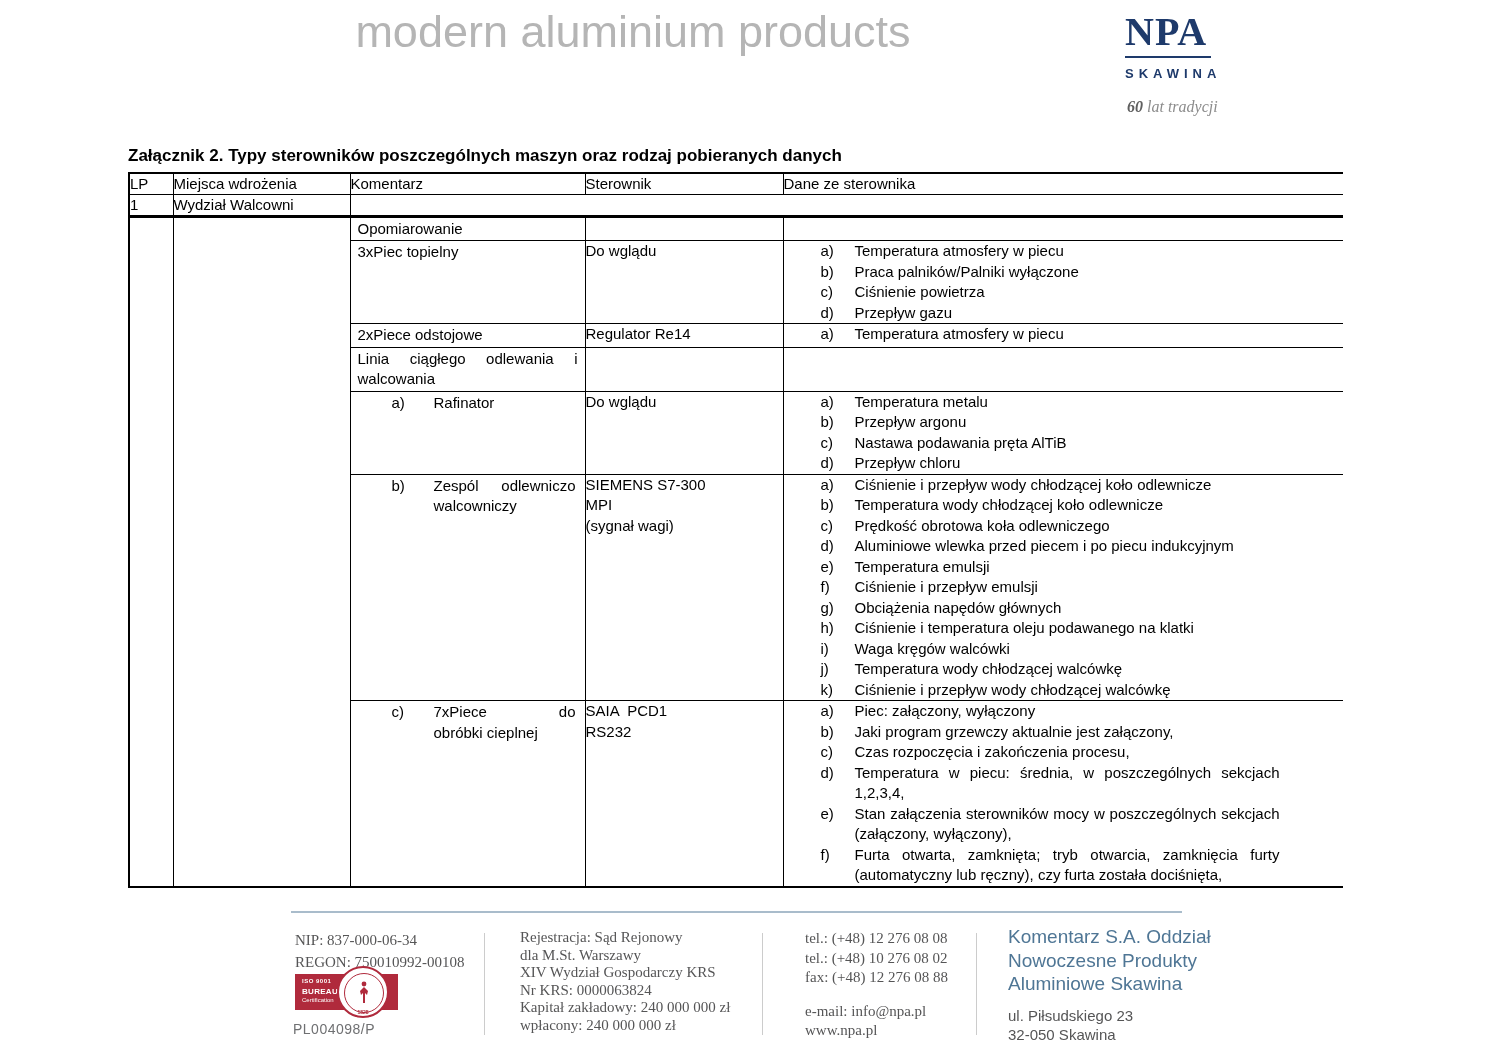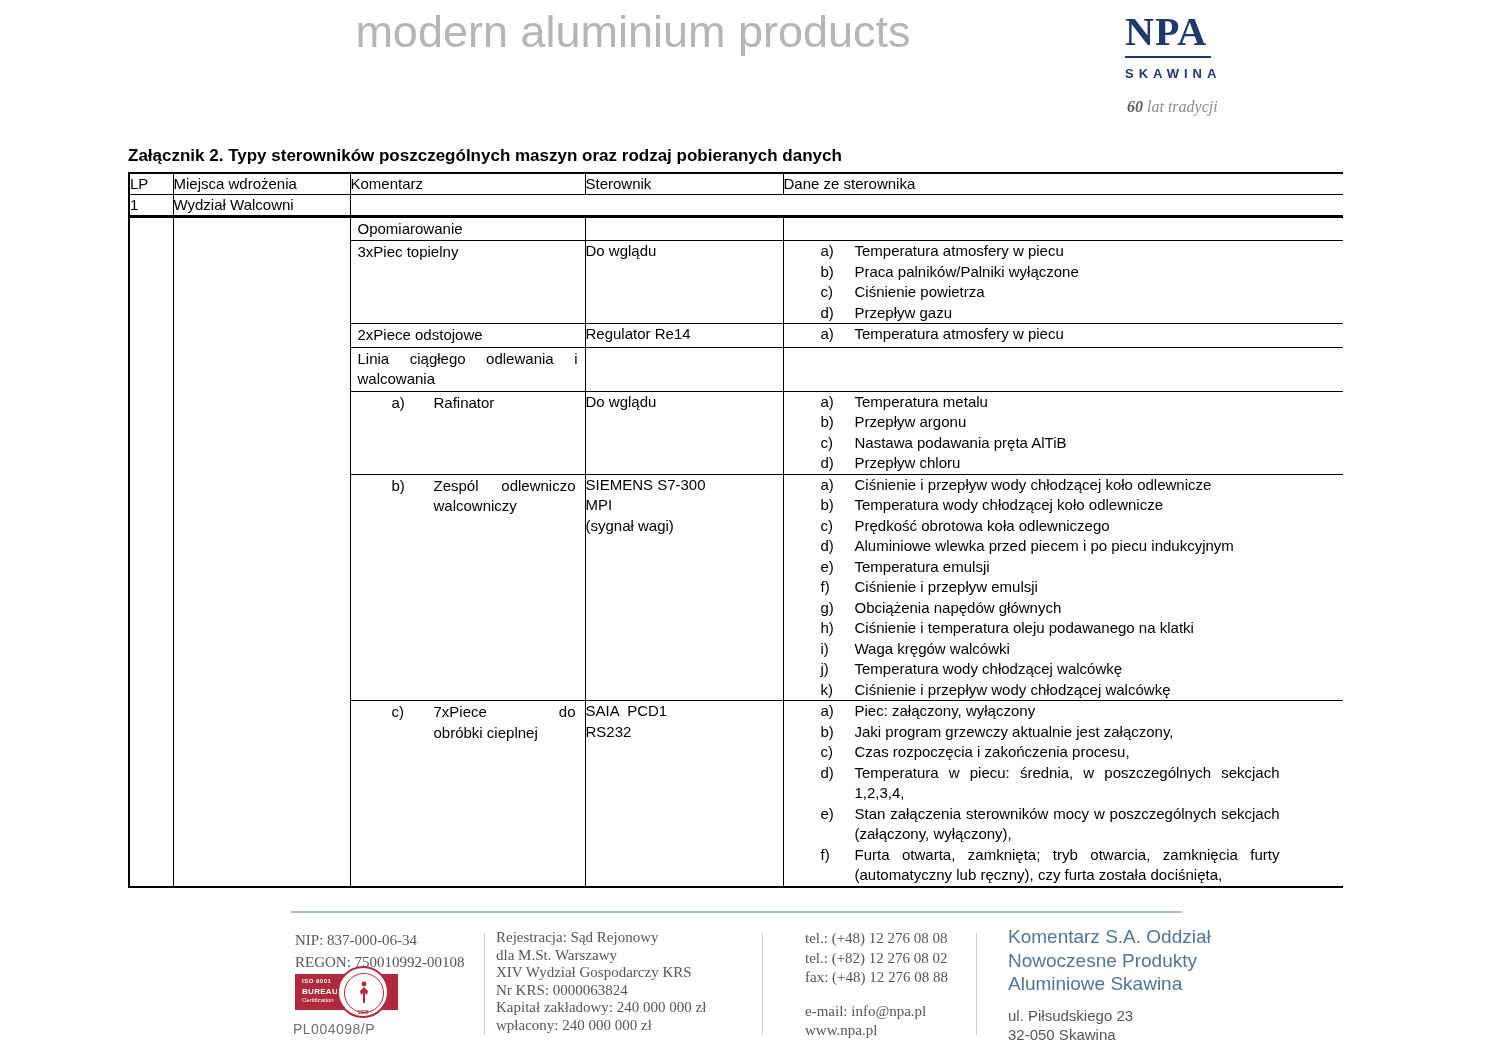--- a/index.html
+++ b/index.html
@@ -51,21 +51,21 @@
   .iso-l1{font-size:6px;font-weight:bold;letter-spacing:0.5px;}
   .iso-l2{font-size:8px;font-weight:bold;margin-top:3px;letter-spacing:0.3px;}
   .iso-l3{font-size:6px;margin-top:1px;}
   .iso-circle{position:absolute;left:337px;top:966px;width:52px;height:52px;border-radius:50%;
               background:#fff;border:2px solid #b02a3c;box-sizing:border-box;}
   .iso-circle-inner{position:absolute;left:5px;top:5px;width:38px;height:38px;border-radius:50%;
               border:1px solid #b02a3c;display:flex;align-items:center;justify-content:center;}
   .iso-year{position:absolute;bottom:1px;width:100%;text-align:center;font-size:5px;color:#b02a3c;font-weight:bold;}
   .f-cert{position:absolute;left:293px;top:1021px;font-size:14px;color:#6f7072;letter-spacing:0.5px;
           font-family:"Liberation Sans",sans-serif;}
-  .f-col2{position:absolute;left:496px;top:929px;font-size:15px;line-height:17.6px;}
+  .f-col2{position:absolute;left:520px;top:929px;font-size:15px;line-height:17.6px;}
   .f-col3{position:absolute;left:805px;top:929px;font-size:15px;line-height:19.5px;}
   .f-col3 .gap{margin-top:14px;}
   .f-col4{position:absolute;left:1008px;top:925px;}
   .f-company{font-family:"Liberation Sans",sans-serif;font-size:19px;color:#4f7695;line-height:23.5px;}
   .f-address{margin-top:10px;font-family:Liberation Sans, sans-serif;font-size:15px;color:#555556;line-height:19px;}
 </style>
 </head>
 <body>
 
 <div class="page">
@@ -314,21 +314,21 @@
     <div>Rejestracja: Sąd Rejonowy</div>
     <div>dla M.St. Warszawy</div>
     <div>XIV Wydział Gospodarczy KRS</div>
     <div>Nr KRS: 0000063824</div>
     <div>Kapitał zakładowy: 240 000 000 zł</div>
     <div>wpłacony: 240 000 000 zł</div>
   </div>
 
   <div class="f-col3 f-serif">
     <div>tel.: (+48) 12 276 08 08</div>
-    <div>tel.: (+82) 12 276 08 02</div>
+    <div>tel.: (+48) 10 276 08 02</div>
     <div>fax: (+48) 12 276 08 88</div>
     <div class="gap">e-mail: info@npa.pl</div>
     <div>www.npa.pl</div>
   </div>
 
   <div class="f-col4">
     <div class="f-company">
       <div>Komentarz S.A. Oddział</div>
       <div>Nowoczesne Produkty</div>
       <div>Aluminiowe Skawina</div>

